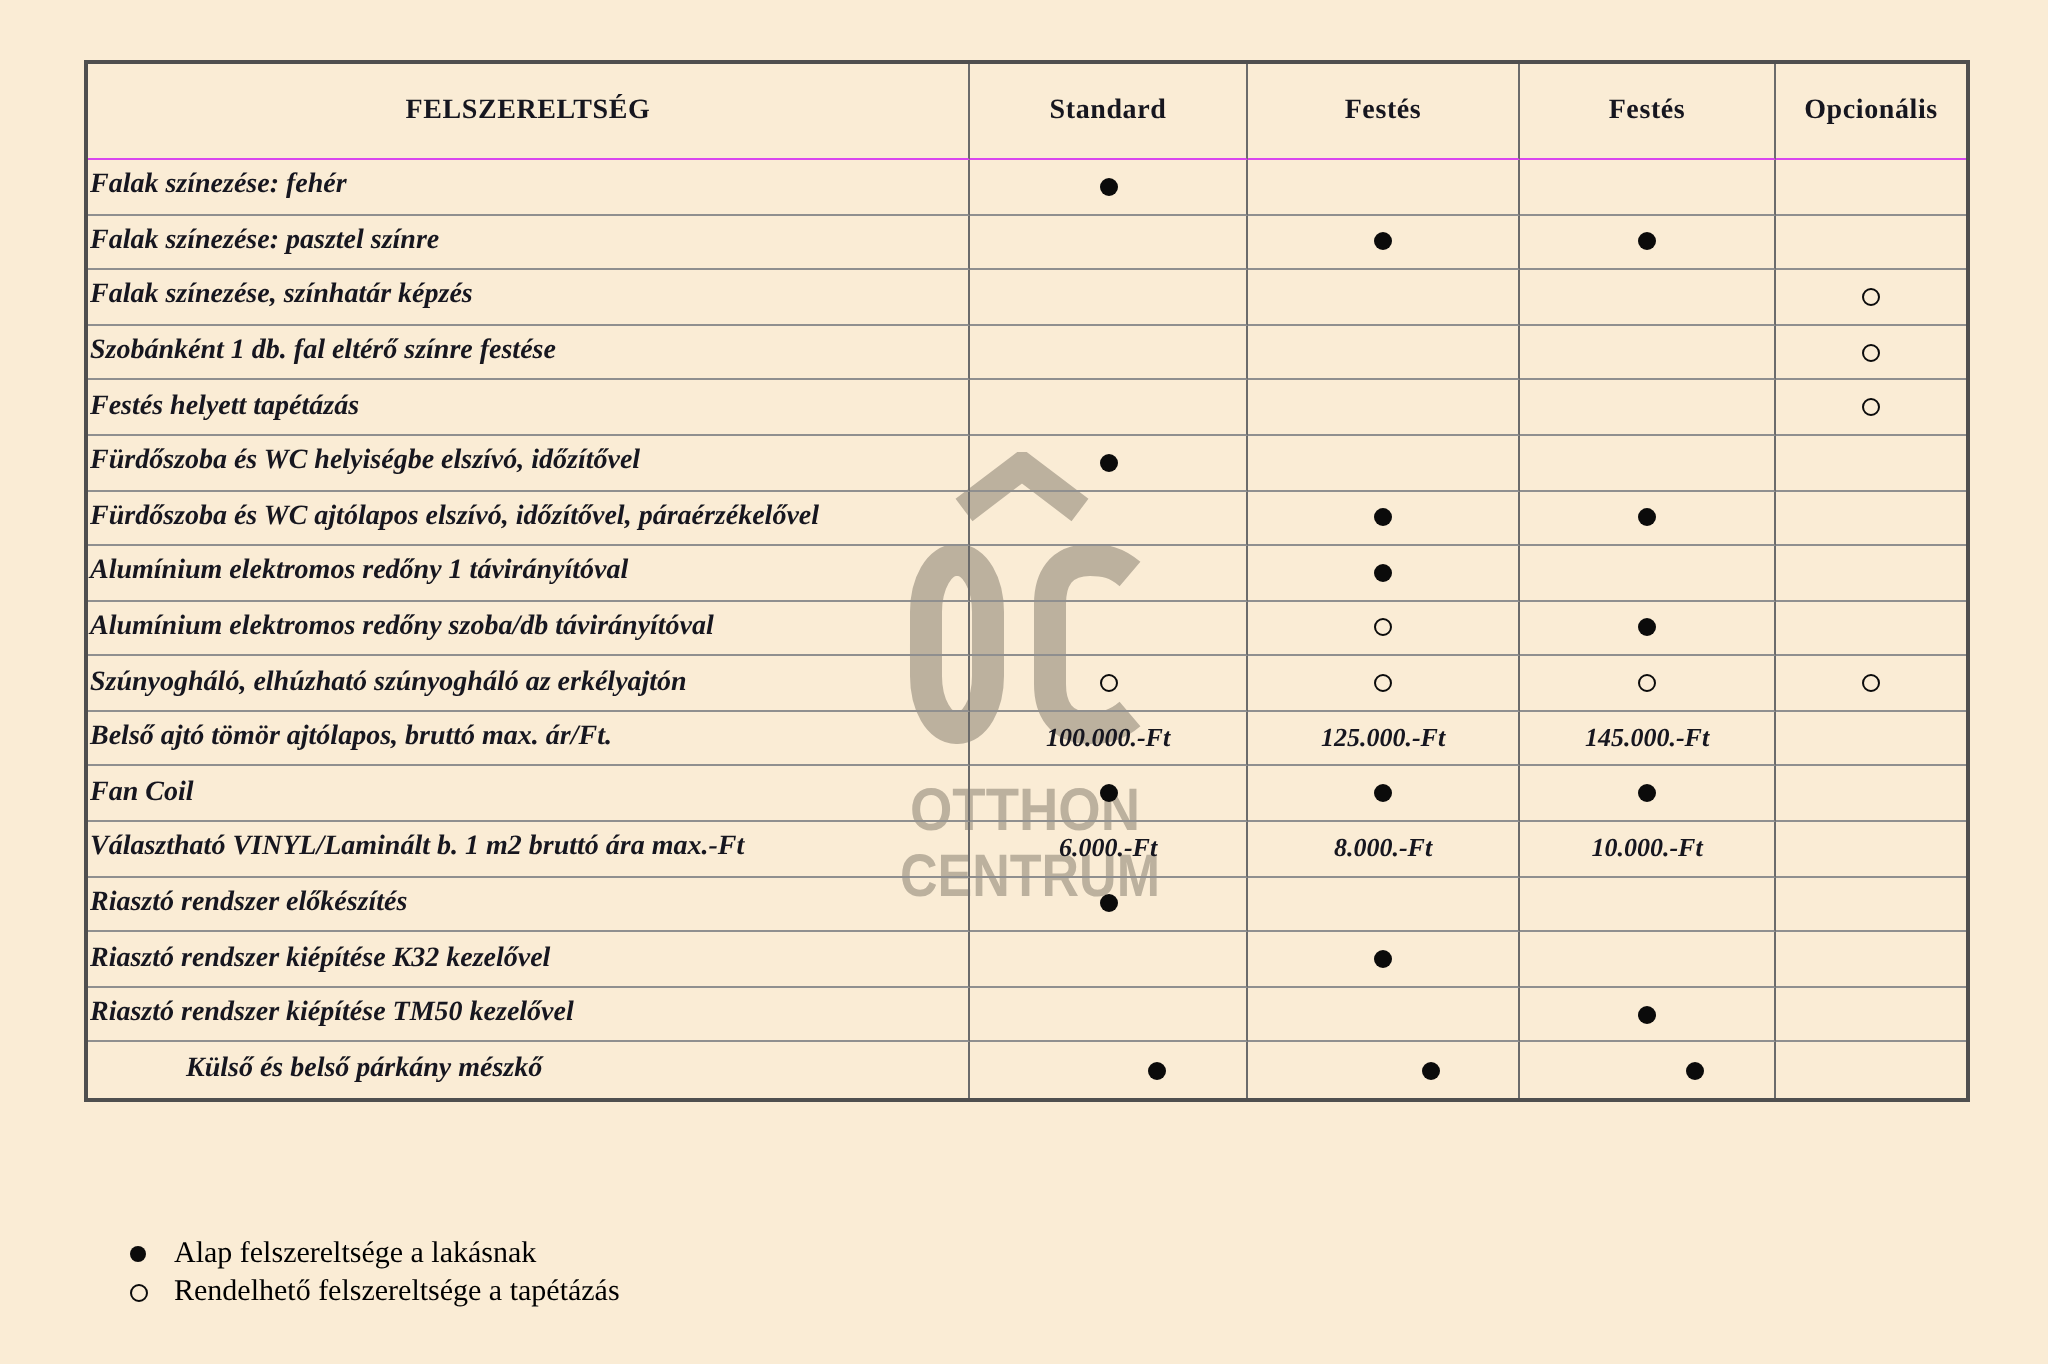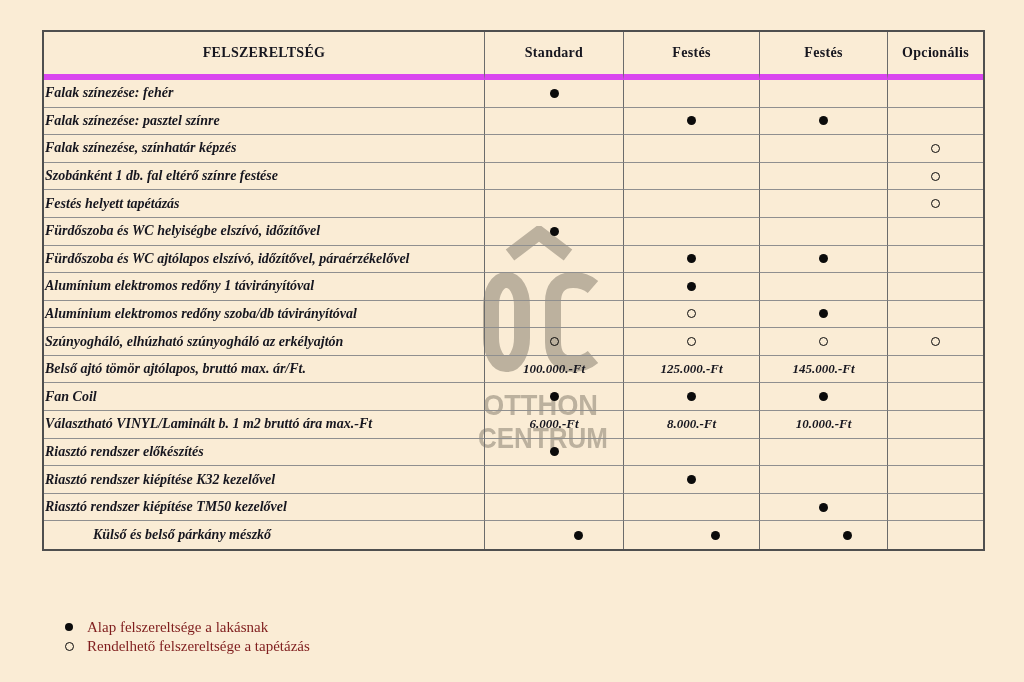--- a/index.html
+++ b/index.html
@@ -40,21 +40,21 @@
     color: #16161f;
     box-sizing: border-box;
     overflow: hidden;
   }
   .row-group > .cell:last-child { border-right: none; }
   .grid > .row-group:last-of-type > .cell { border-bottom: none; margin-left: 48px; }
   .head-cell {
     font-weight: bold;
     font-size: 14px;
     letter-spacing: 0.3px;
-    border-bottom: 6px solid #d946ef;
+    border-bottom: 1px solid #d946ef;
   }
   .label-cell {
     justify-content: flex-start;
     padding-left: 1px;
     font-style: italic;
     font-weight: bold;
     font-size: 14px;
     white-space: nowrap;
   }
   .price { font-weight: bold; font-size: 13px; font-style: italic; }
@@ -64,38 +64,37 @@
   
   .watermark {
     position: absolute;
     left: 406px;
     top: 194px;
     width: 140px;
     height: 232px;
     z-index: 1;
     opacity: 0.55;
     pointer-events: none;
-    margin-left: 28px;
   }
   .watermark svg { width: 100%; height: 100%; }
   
   .legend {
     position: absolute;
     left: 63px;
     top: 618px;
     display: flex;
     flex-direction: column;
     gap: 1px;
   }
   .legend-item {
     display: flex;
     align-items: center;
     height: 18px;
     font-size: 15px;
-    color: #7f1d1d;
+    color: #000000;
     text-align: right;
   }
   .legend-marker {
     width: 12px;
     display: flex;
     justify-content: center;
     margin-right: 12px;
   }
   .legend .dot.filled { width: 8px; height: 8px; }
   .legend .dot.hollow { width: 9px; height: 9px; border-width: 1.5px; }

